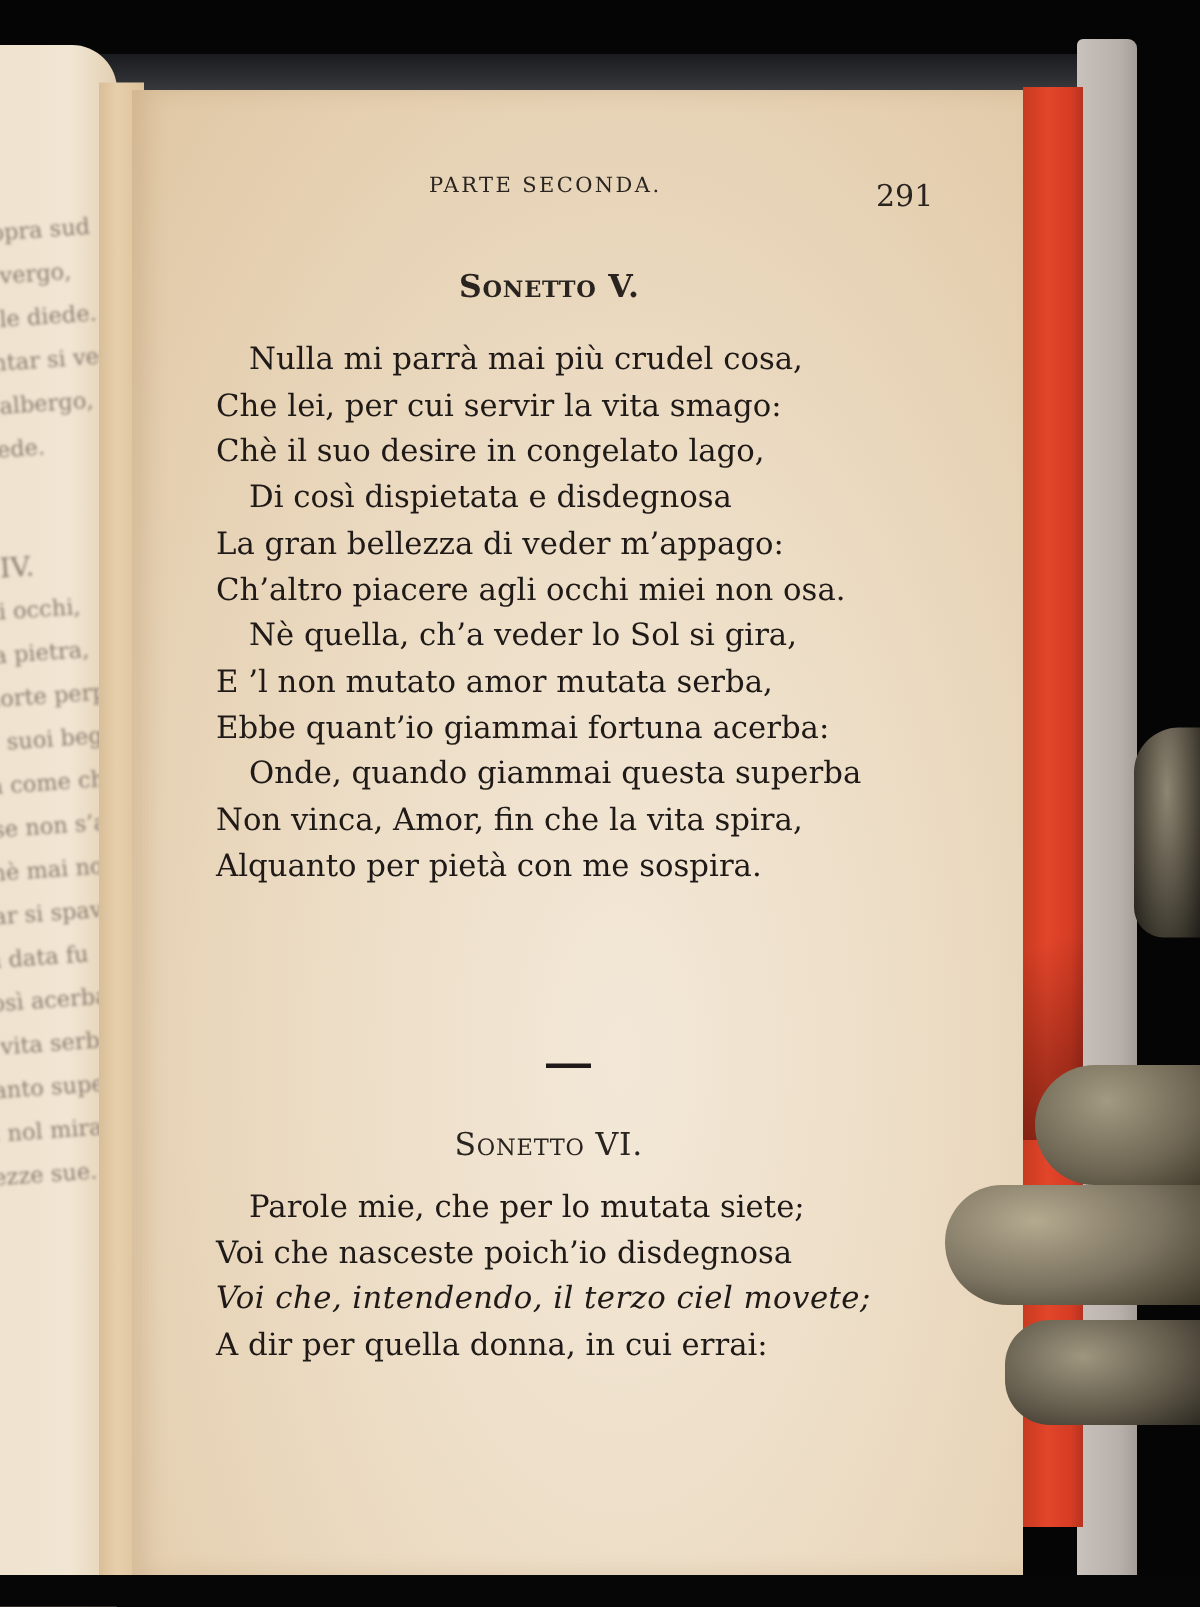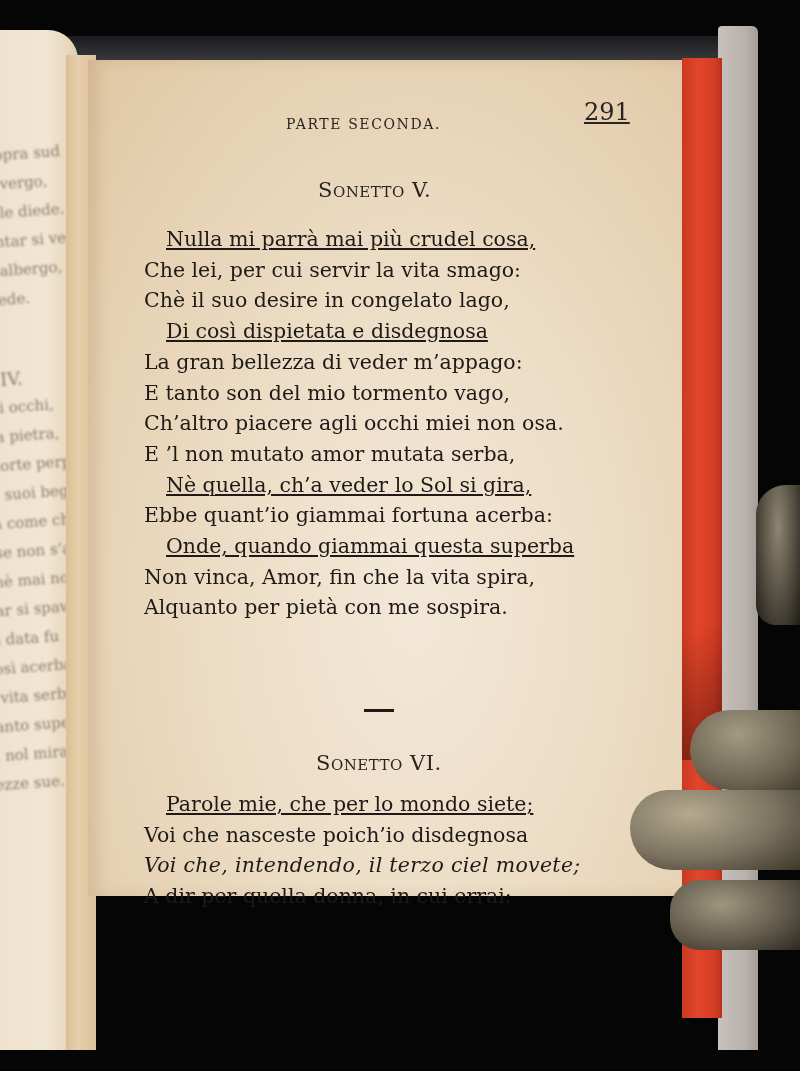--- a/index.html
+++ b/index.html
@@ -44,50 +44,50 @@
     }
     .left-text {
       position: absolute; left: -14px; top: 0; width: 90px;
       font-family: "DejaVu Serif", serif; font-size: 15px; color: #8c7d70;
       filter: blur(1.1px); line-height: 29px;
     }
     .left-text .ln { display: block; white-space: nowrap; transform: rotate(-4deg); transform-origin: left; }
 
     
     .page {
-      position: absolute; left: 88px; top: 60px; width: 594px; height: 836px;
+      position: absolute; left: 88px; top: 60px; width: 594px; height: 990px;
       background:
         radial-gradient(ellipse at 55% 65%, #f3e8d8 0%, #ecdcc4 45%, #e0c7a4 100%);
       box-shadow: inset 10px 0 14px rgba(150,110,60,0.18);
     }
     .page-inner { position: absolute; left: 0; top: 0; width: 100%; height: 100%; }
 
     .running-head {
       position: absolute; left: 198px; top: 56px;
       font-size: 14px; letter-spacing: 1.6px; color: #2a2420;
     }
     .page-number {
-      position: absolute; left: 496px; top: 38px;
-      font-size: 24px; color: #2a2420; text-decoration: underline;
+      position: absolute; left: 496px; top: 58px;
+      font-size: 20px; color: #2a2420;
     }
     .sonnet-title {
       position: absolute; font-size: 21px; color: #2a2420; letter-spacing: 0.5px;
       font-variant: small-caps;
     }
-    .t1 { left: 230px; top: 118px; }
-    .t2 { left: 215px; top: 691px; margin-left: 13px; }
+    .t1 { left: 218px; top: 118px; font-weight: bold; }
+    .t2 { left: 215px; top: 691px; }
 
     .poem {
       position: absolute; left: 56px; font-size: 20.5px; color: #1f1a17;
       line-height: 30.7px;
     }
     .p1 { top: 164px; }
     .p2 { top: 729px; }
     .poem .line { display: block; white-space: nowrap; }
-    .poem .indent { padding-left: 22px; text-decoration: underline; }
+    .poem .indent { padding-left: 22px; }
     .poem .italic { font-style: italic; letter-spacing: 0.3px; }
 
     .rule {
       position: absolute; left: 276px; top: 649px; width: 30px; height: 3px;
       background: #1f1a17;
     }
 
     
     .hand {
       position: absolute; left: 630px; top: 700px; width: 170px; height: 260px;
@@ -159,35 +159,34 @@
       <div class="running-head">PARTE SECONDA.</div>
       <div class="page-number">291</div>
 
       <div class="sonnet-title t1">Sonetto V.</div>
       <div class="poem p1">
         <span class="line indent">Nulla mi parrà mai più crudel cosa,</span>
         <span class="line">Che lei, per cui servir la vita smago:</span>
         <span class="line">Chè il suo desire in congelato lago,</span>
         <span class="line indent">Di così dispietata e disdegnosa</span>
         <span class="line">La gran bellezza di veder m’appago:</span>
-        <span class="line">E tanto son del mio tormento vago,</span>
         <span class="line">Ch’altro piacere agli occhi miei non osa.</span>
+        <span class="line indent">Nè quella, ch’a veder lo Sol si gira,</span>
         <span class="line">E ’l non mutato amor mutata serba,</span>
-        <span class="line indent">Nè quella, ch’a veder lo Sol si gira,</span>
         <span class="line">Ebbe quant’io giammai fortuna acerba:</span>
         <span class="line indent">Onde, quando giammai questa superba</span>
         <span class="line">Non vinca, Amor, fin che la vita spira,</span>
         <span class="line">Alquanto per pietà con me sospira.</span>
       </div>
 
       <div class="rule"></div>
 
       <div class="sonnet-title t2">Sonetto VI.</div>
       <div class="poem p2">
-        <span class="line indent">Parole mie, che per lo mondo siete;</span>
+        <span class="line indent">Parole mie, che per lo mutata siete;</span>
         <span class="line">Voi che nasceste poich’io disdegnosa</span>
         <span class="line italic">Voi che, intendendo, il terzo ciel movete;</span>
         <span class="line">A dir per quella donna, in cui errai:</span>
       </div>
     </div>
   </div>
 
   <div class="ornament-top"></div>
   <div class="hand">
     <div class="finger1"></div>

